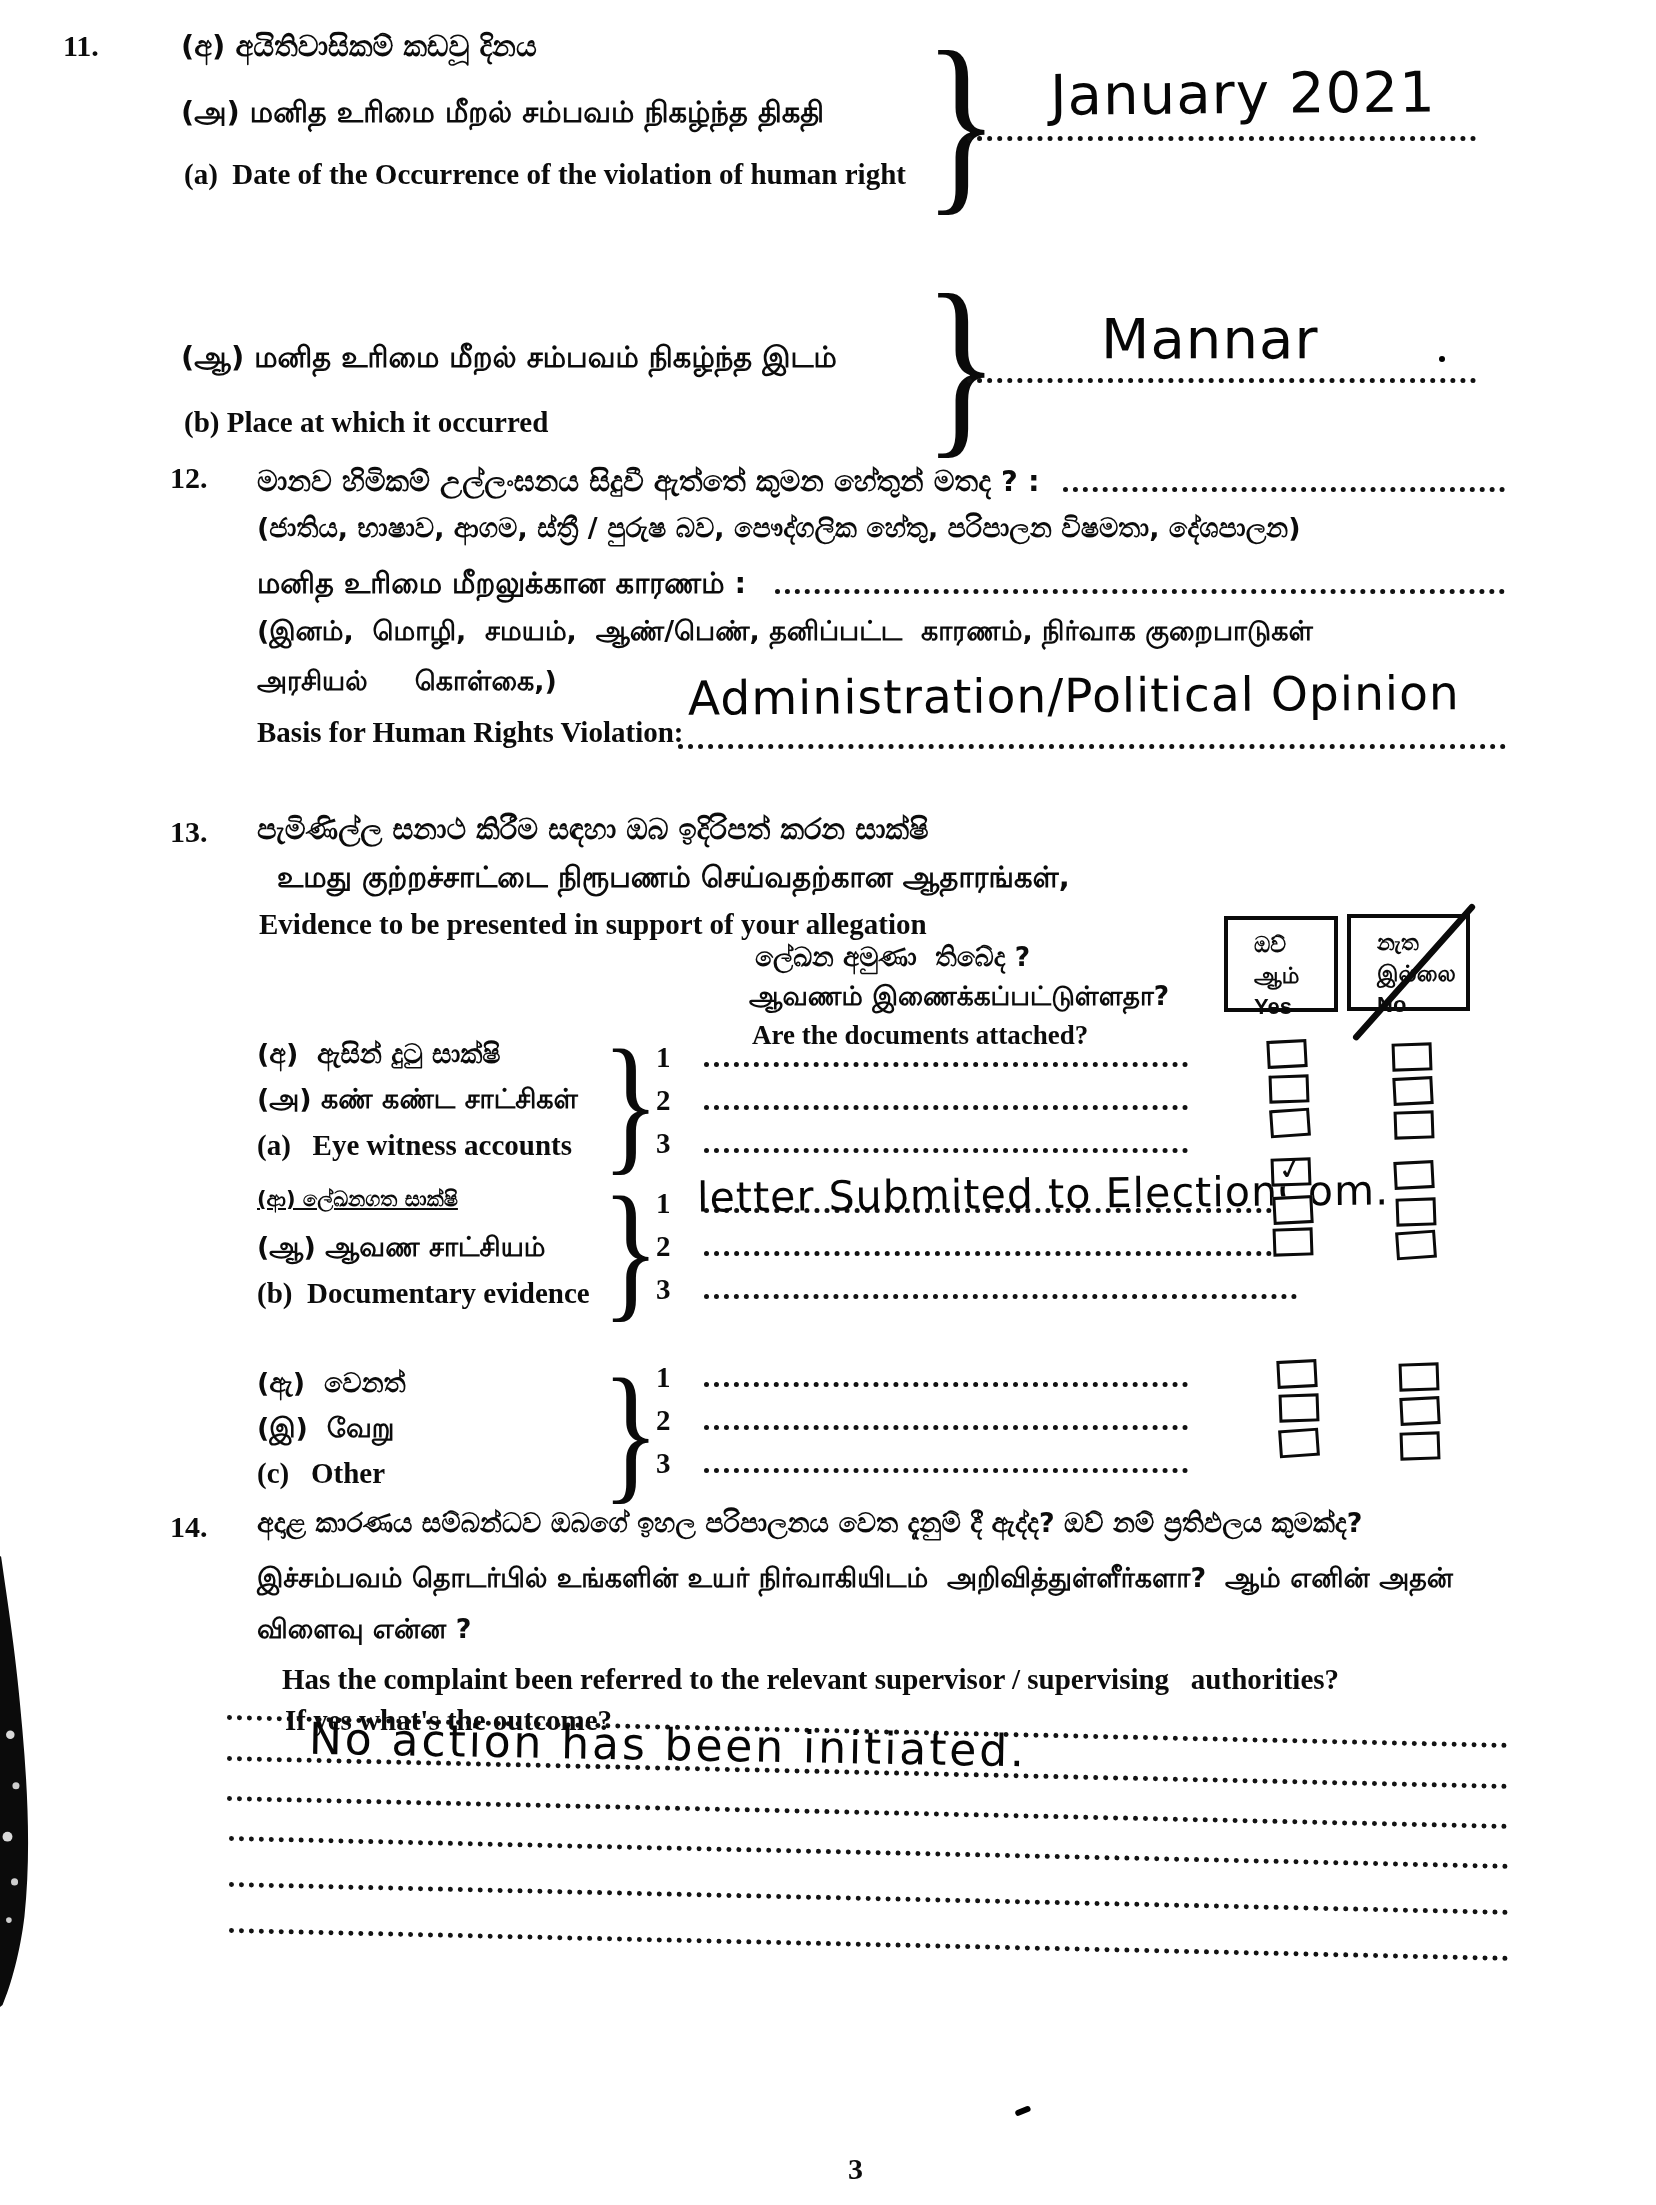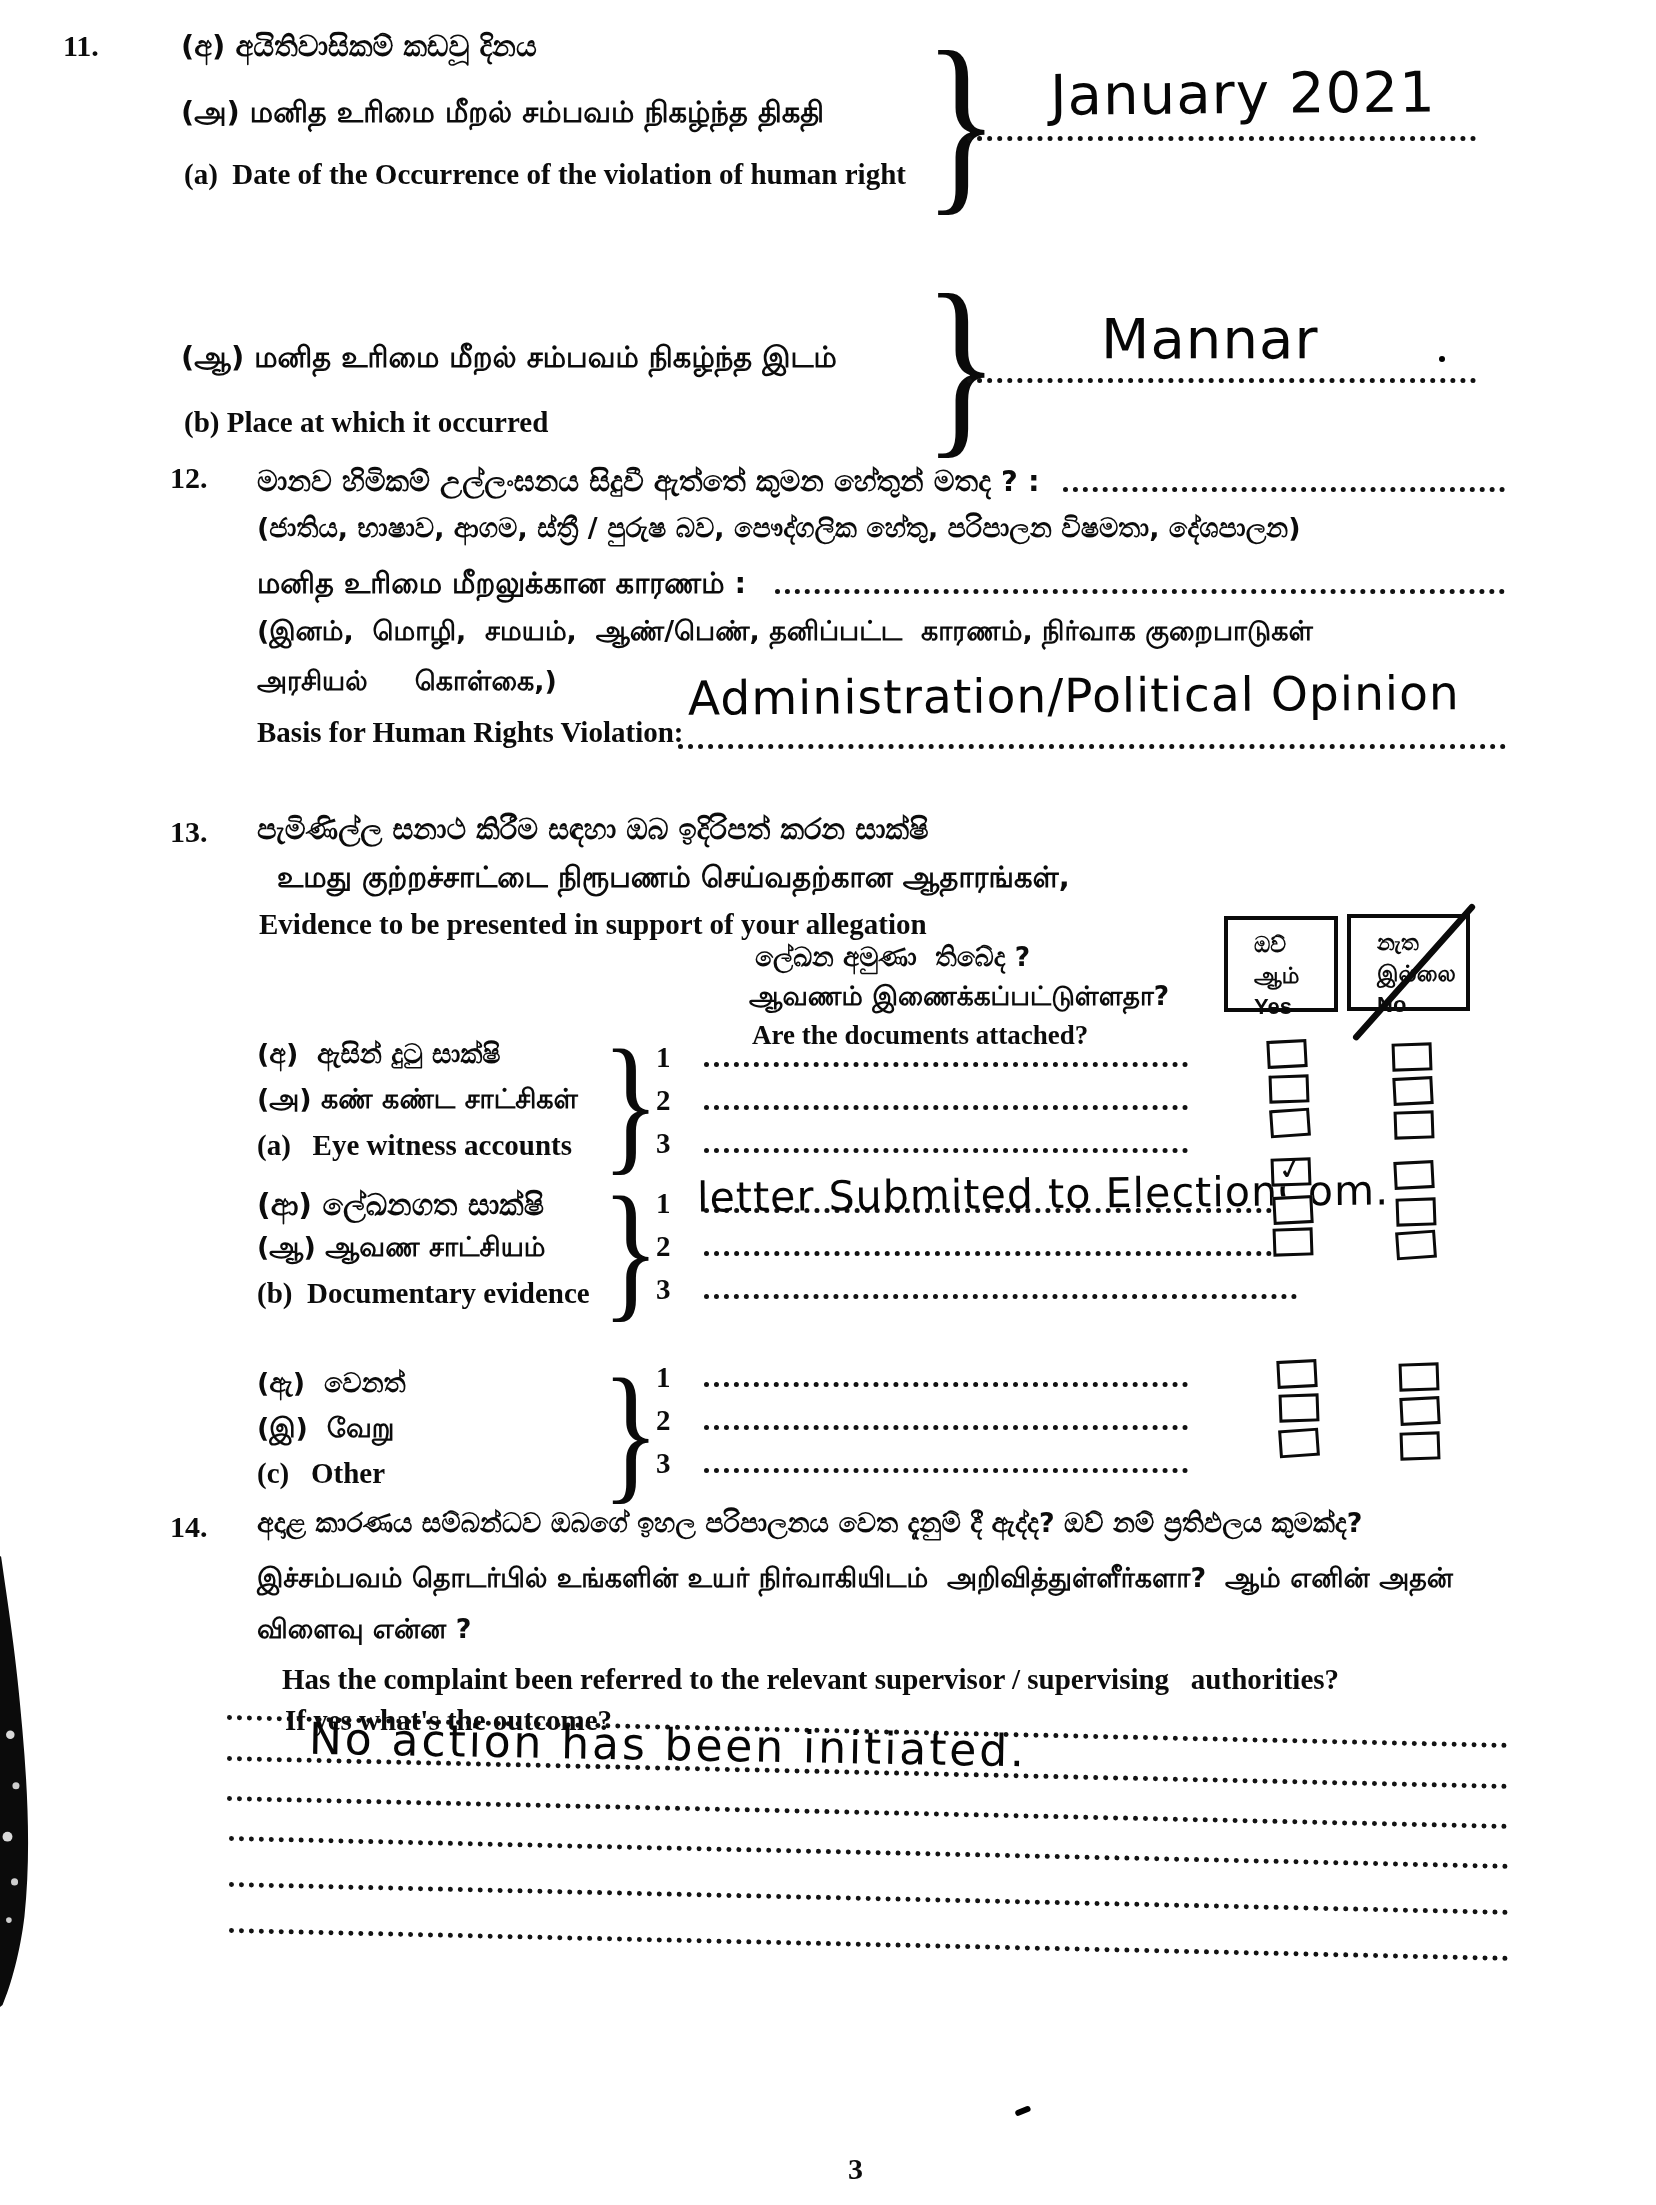--- a/index.html
+++ b/index.html
@@ -101,21 +101,21 @@
     <span class="ev-num">3</span>
     <span class="dots"></span>
   </div>
   <div class="cb cbr1" style="left:1267px;top:1040px;"></div>
   <div class="cb cbr2" style="left:1392px;top:1043px;"></div>
   <div class="cb cbr2" style="left:1269px;top:1075px;"></div>
   <div class="cb cbr1" style="left:1393px;top:1077px;"></div>
   <div class="cb cbr3" style="left:1270px;top:1109px;"></div>
   <div class="cb cbr2" style="left:1394px;top:1111px;"></div>
 
-  <div class="t si" style="left:257px;top:1187px;font-size:30px;">(ආ) ලේඛනගත සාක්ෂි</div>
+  <div class="t si" style="left:257px;top:1187px;font-size:21px;text-decoration:underline;">(ආ) ලේඛනගත සාක්ෂි</div>
   <div class="t ta" style="left:257px;top:1231px;font-size:27px;">(ஆ) ஆவண சாட்சியம்</div>
   <div class="t en" style="left:257px;top:1276px;font-size:29px;">(b)  Documentary evidence</div>
   <div class="brace" style="left:602px;top:1174px;font-size:153px;">}</div>
   <div class="ev-row" style="left:656px;top:1187px;width:636px;height:33px;">
     <span class="ev-num">1</span>
     <span class="dots"></span>
   </div>
   <div class="hand" style="left:697px;top:1170px;font-size:41px;transform:rotate(-0.6deg);">letter Submited to ElectionCom.</div>
   <div class="ev-row" style="left:656px;top:1230px;width:636px;height:33px;">
     <span class="ev-num">2</span>

